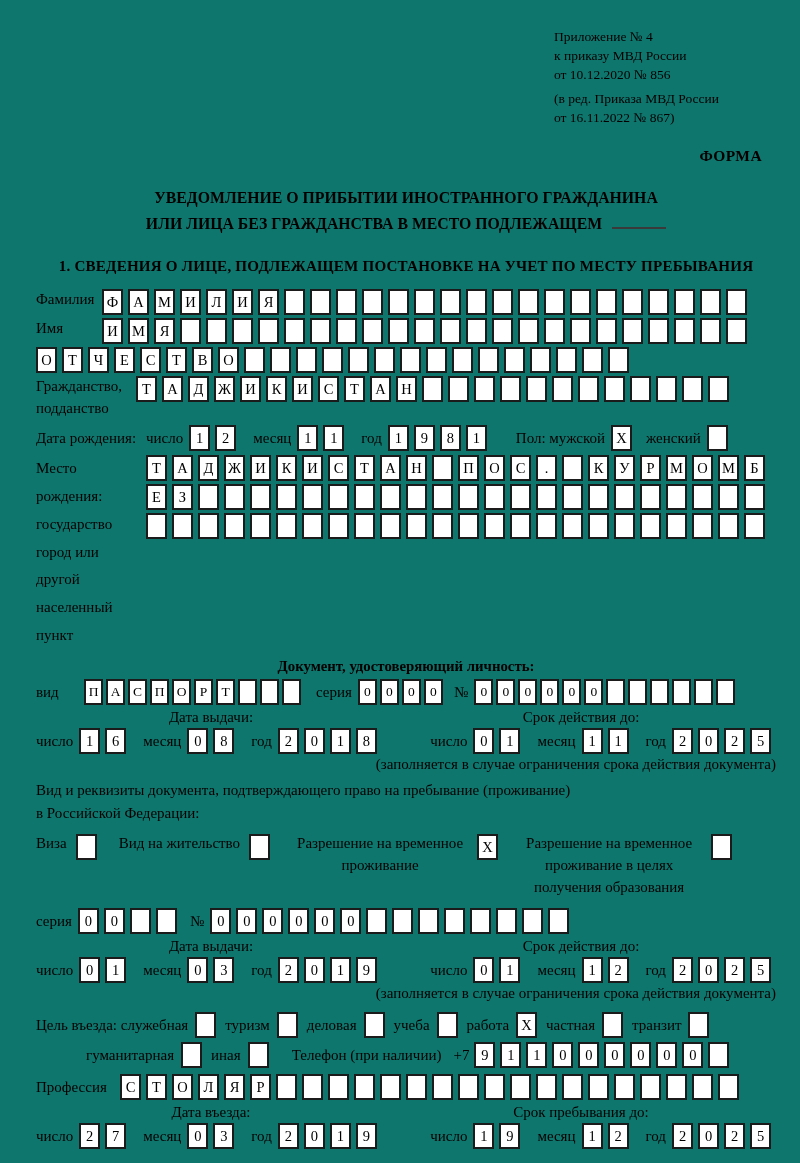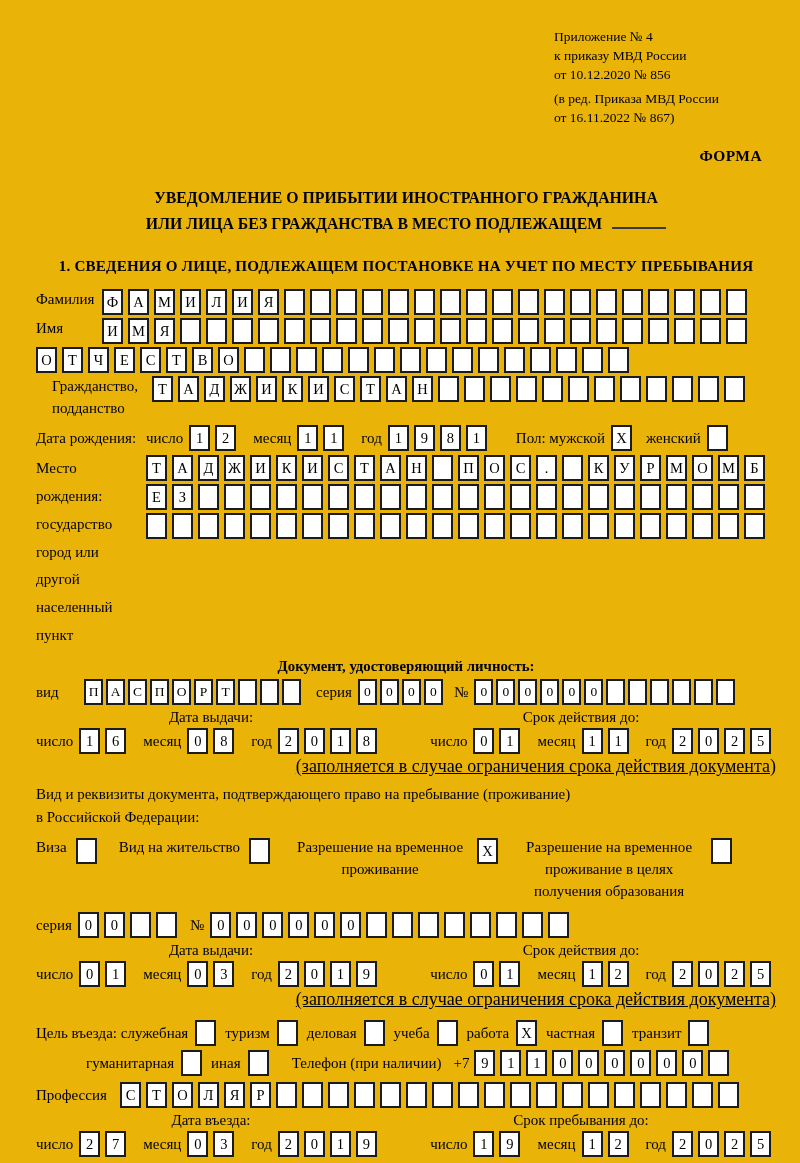--- a/index.html
+++ b/index.html
@@ -1,33 +1,33 @@
 <!DOCTYPE html>
 <html><head>
 <meta charset="utf-8">
 <style>
   html,body{margin:0;padding:0;background:#e9e9e9;}
   .page{
     width:800px;height:1163px;box-sizing:border-box;margin:0 auto;
-    background:#eab308;color:#000;
+    background:#0f766e;color:#000;
     font-family:"Liberation Serif","DejaVu Serif",serif;
     padding:28px 24px 24px 36px;overflow:hidden;
   }
   
   .appendix{width:222px;margin-left:auto;font-size:13.5px;line-height:1.4;}
   .appendix .gap{height:5px;}
   .forma{margin-top:20px;text-align:right;font-weight:bold;font-size:15.5px;padding-right:14px;letter-spacing:.4px;}
   .title{margin-top:20px;text-align:center;font-weight:bold;font-size:15.8px;line-height:1.6;}
   .blank{display:inline-block;width:54px;height:13px;border-bottom:2px solid #3a3a3a;margin-left:10px;}
   .sech{margin:22px 0 14px;font-weight:bold;font-size:15.1px;text-align:center;letter-spacing:.2px;}
 
   
   .frow{display:flex;align-items:flex-start;font-size:15px;margin-bottom:3px;}
   .flabel{flex-shrink:0;line-height:1.45;}
-  .lw48{width:48px;}.lw66{width:66px;}.lw84{width:84px;}.lw100{width:100px;margin-left:16px;}.lw110{width:110px;}.lw112{width:112px;}
+  .lw48{width:48px;}.lw66{width:66px;}.lw84{width:84px;}.lw100{width:100px;}.lw110{width:110px;}.lw112{width:112px;}
   .cells{display:flex;flex-wrap:nowrap;}
   .cell,.cbox{
     display:inline-block;width:21px;height:26px;box-sizing:border-box;
     border:2px solid #1b1b1b;margin-right:5px;text-align:center;
     line-height:22px;font-size:14.5px;flex-shrink:0;background:#fff;
   }
   .cells.sm .cell{width:19px;margin-right:3px;font-size:13.5px;}
   .cbox{margin-right:0;}
   .il{line-height:26px;margin:0 6px 0 12px;white-space:nowrap;}
   .il.first{margin-left:0;}
@@ -35,21 +35,21 @@
 
   
   .dhead{display:flex;font-size:15px;margin-top:4px;justify-content:center;}
   .dhead .l{width:350px;text-align:center;}
   .dhead .r{flex:1;text-align:center;}
   .drow{display:flex;font-size:15px;margin-top:2px;}
   .drow .l{width:350px;display:flex;}
   .drow .r{flex:1;display:flex;padding-left:46px;}
   .dlbl{line-height:26px;margin-right:6px;white-space:nowrap;}
   .mlg{margin-left:12px;}
-  .note{font-size:18px;text-align:right;margin-top:2px;text-decoration:underline;}
+  .note{font-size:15px;text-align:right;margin-top:2px;}
 
   .intro{font-size:15px;line-height:1.55;margin-top:6px;}
 
   
   .permit-row{display:flex;align-items:flex-start;font-size:15px;margin-top:8px;margin-bottom:10px;}
   .pgroup{display:flex;align-items:flex-start;}
   .plabel{line-height:1.45;}
   .pc{text-align:center;}
   .pg2{margin-left:22px;}.pg3{margin-left:22px;}.pg4{margin-left:18px;}
   .pw168{width:176px;}.pw178{width:186px;}

